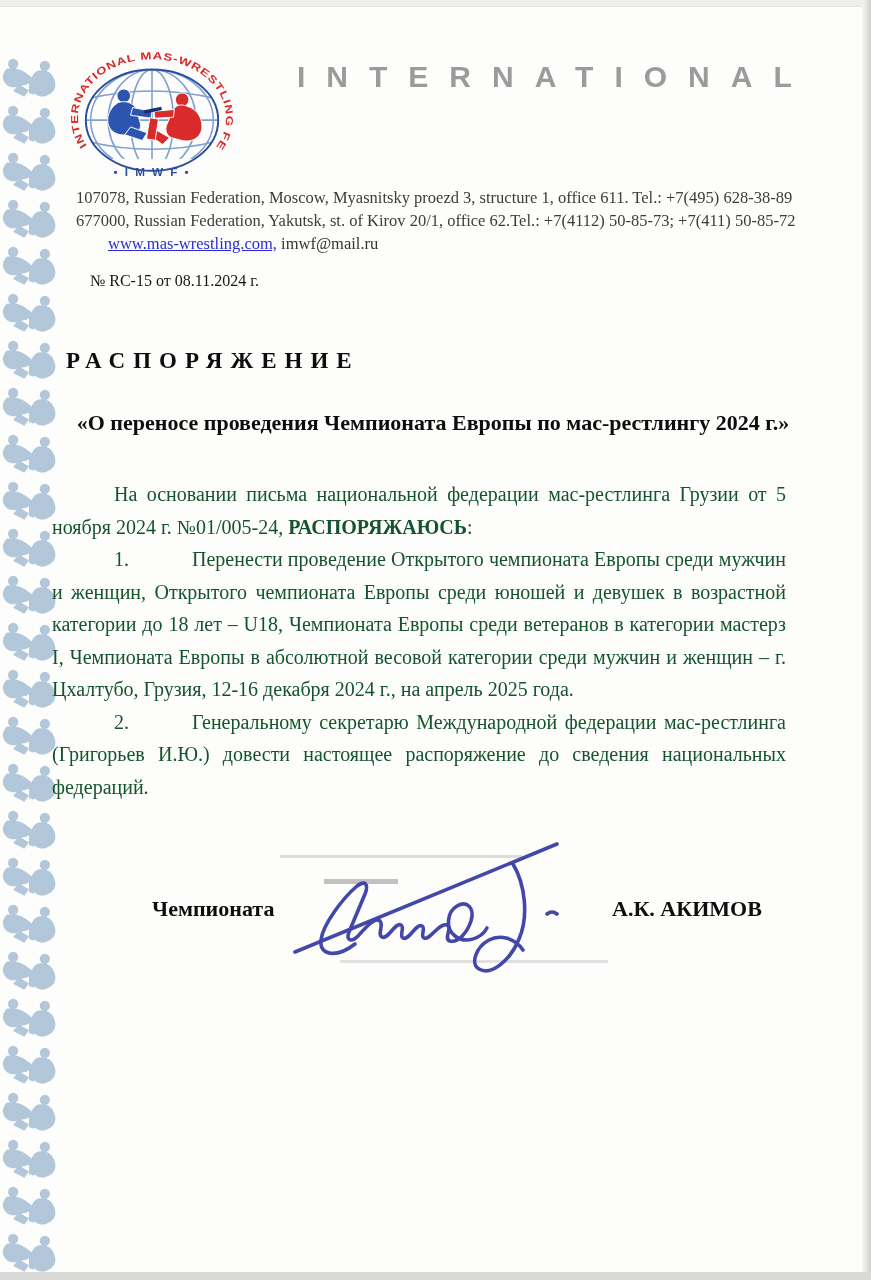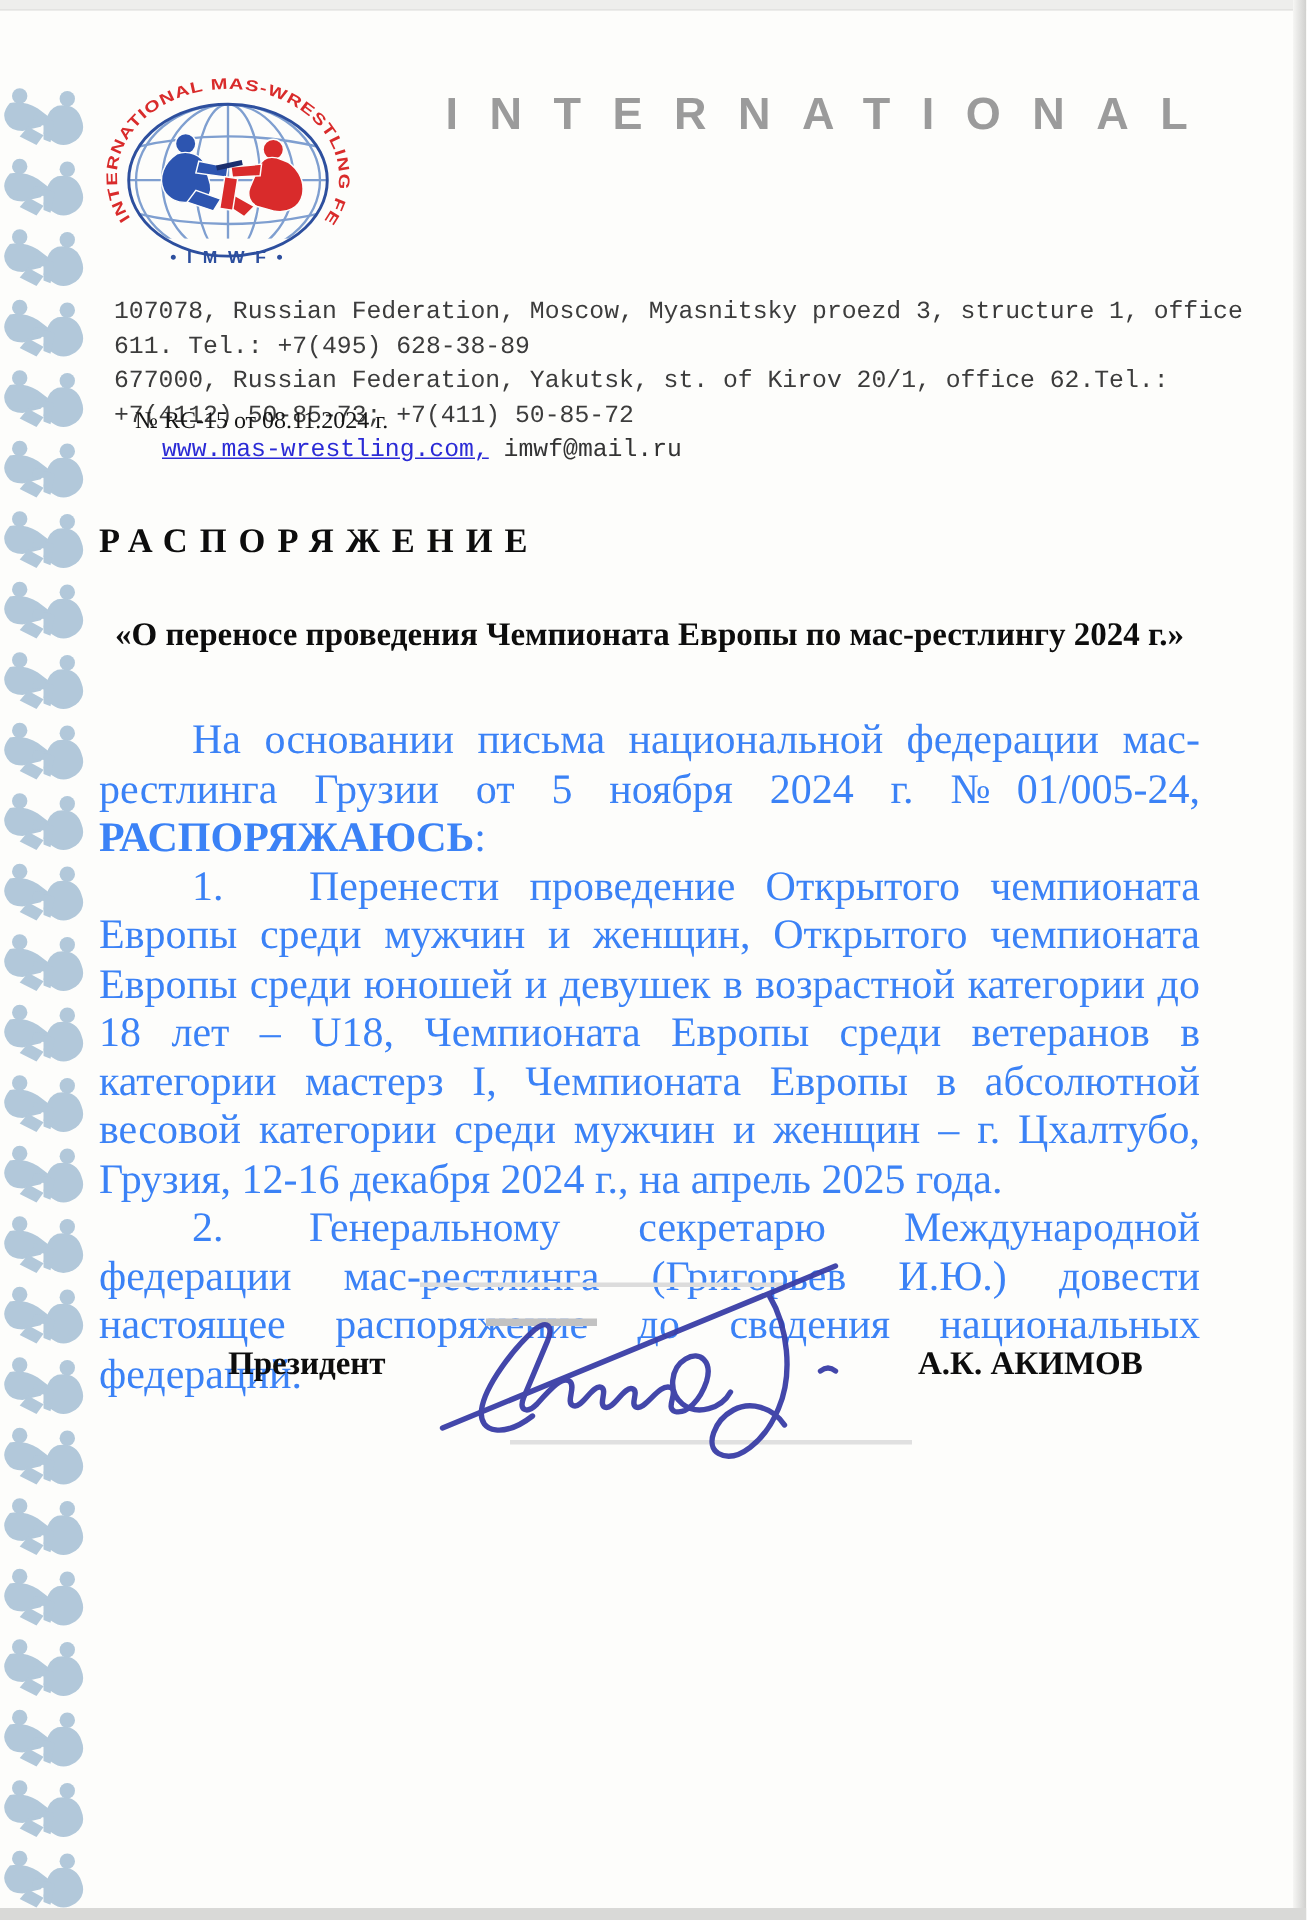--- a/index.html
+++ b/index.html
@@ -17,34 +17,34 @@
   .wm-strip { position:absolute; left:0; top:0; bottom:0; width:60px; }
   .wm { position:absolute; left:1px; width:56px; height:42px; opacity:.9; }
 
   
   .logo { position:absolute; left:64px; top:52px; }
   .wordmark { position:absolute; left:252px; top:60px; font-family:"Liberation Sans","DejaVu Sans",sans-serif; font-weight:bold; }
   .wm-l1 { font-size:30px; letter-spacing:21px; color:#9b9b9b;margin-left:45px; }
   .wm-l2 { font-size:35px; letter-spacing:11px; color:#3a5ba6; margin-top:8px; }
   .wm-l3 { font-size:35px; letter-spacing:14px; color:#e12a2a; margin-top:6px; }
 
-  .address { position:absolute; left:76px; top:196px; width:760px;
-    font-family:Liberation Mono, monospace;
+  .address { position:absolute; left:76px; top:186px; width:760px;
+    font-family:Liberation Serif, serif;
     font-size:16.5px; line-height:23px; color:#3c3c3c; }
   .address a { color:#2b2bd6; text-decoration:underline;margin-left:32px; }
   .address .email { color:#333; }
 
   
   .doc-number { position:absolute; left:90px; top:272px; font-size:16px; color:#151515; }
   .doc-title  { position:absolute; left:66px; top:348px; width:734px; text-align:left;
                 font-size:23px; font-weight:bold; letter-spacing:8px; color:#0d0d0d; margin:0; }
   .doc-subject{ position:absolute; left:66px; top:410px; width:734px; text-align:center;
                 font-size:22px; font-weight:bold; color:#0d0d0d; margin:0; }
-  .body-text  { position:absolute; left:66px; top:478px; width:734px;
-                font-size:28px; line-height:32.5px; text-align:justify; color:#3b82f6; }
+  .body-text  { position:absolute; left:52px; top:478px; width:734px;
+                font-size:20px; line-height:32.5px; text-align:justify; color:#14532d; }
   .body-text p { margin:0; text-indent:62px; }
   .num { display:inline-block; width:78px; text-indent:0; }
 
   
   .sig-role { position:absolute; left:152px; top:896px; font-size:22px; font-weight:bold; color:#0d0d0d; }
   .sig-name { position:absolute; left:612px; top:896px; font-size:22px; font-weight:bold; color:#0d0d0d; }
   .sig-svg  { position:absolute; left:285px; top:836px; }
   .scan-line-a { position:absolute; left:280px; top:855px; width:242px; height:3px; background:#dcdcdc; }
   .scan-line-b { position:absolute; left:324px; top:879px; width:74px; height:5px; background:#c2c2c2; }
   .scan-line-c { position:absolute; left:340px; top:960px; width:268px; height:3px; background:#e0e0e0; }
@@ -403,21 +403,21 @@
 
   <div class="body-text">
     <p><span>На основании письма национальной федерации мас-рестлинга Грузии от 5 ноября 2024 г. №01/005-24, </span><b>РАСПОРЯЖАЮСЬ</b><span>:</span></p>
     <p><span class="num">1.</span><span>Перенести проведение Открытого чемпионата Европы среди мужчин и женщин, Открытого чемпионата Европы среди юношей и девушек в возрастной категории до 18 лет – U18, Чемпионата Европы среди ветеранов в категории мастерз I, Чемпионата Европы в абсолютной весовой категории среди мужчин и женщин – г. Цхалтубо, Грузия, 12-16 декабря 2024 г., на апрель 2025 года.</span></p>
     <p><span class="num">2.</span><span>Генеральному секретарю Международной федерации мас-рестлинга (Григорьев И.Ю.) довести настоящее распоряжение до сведения национальных федераций.</span></p>
   </div>
 
   <div class="scan-line-a"></div>
   <div class="scan-line-b"></div>
   <div class="scan-line-c"></div>
-  <span class="sig-role">Президент</span>
+  <span class="sig-role">Чемпионата</span>
   <svg class="sig-svg" width="300" height="148" viewBox="0 0 300 148">
     <g fill="none" stroke="#3a3ea6" stroke-width="3.6" stroke-linecap="round" stroke-linejoin="round" opacity="0.95">
       <path d="M70,108 C52,122 34,120 36,104 C38,88 58,62 72,50 C80,44 84,48 80,58 L64,96 C61,104 66,107 73,100 C82,90 90,81 95,85 C99,89 92,99 97,101 C103,104 110,86 116,89 C120,91 114,100 118,102 C124,105 131,87 137,90 C141,92 135,100 139,102 C145,105 154,86 162,89 C168,91 158,103 165,105 C173,107 182,97 186,85 C190,72 182,64 172,70 C162,76 160,92 170,100 C180,108 196,103 202,92"></path>
       <path d="M10,116 Q140,62 272,8"></path>
       <path d="M228,28 C240,48 244,80 234,103 C225,125 206,140 194,133 C185,128 191,111 204,104 C215,98 230,102 238,114"></path>
       <path d="M262,78 q5,-4 10,0"></path>
     </g>
   </svg>
   <span class="sig-name">А.К. АКИМОВ</span>
 

